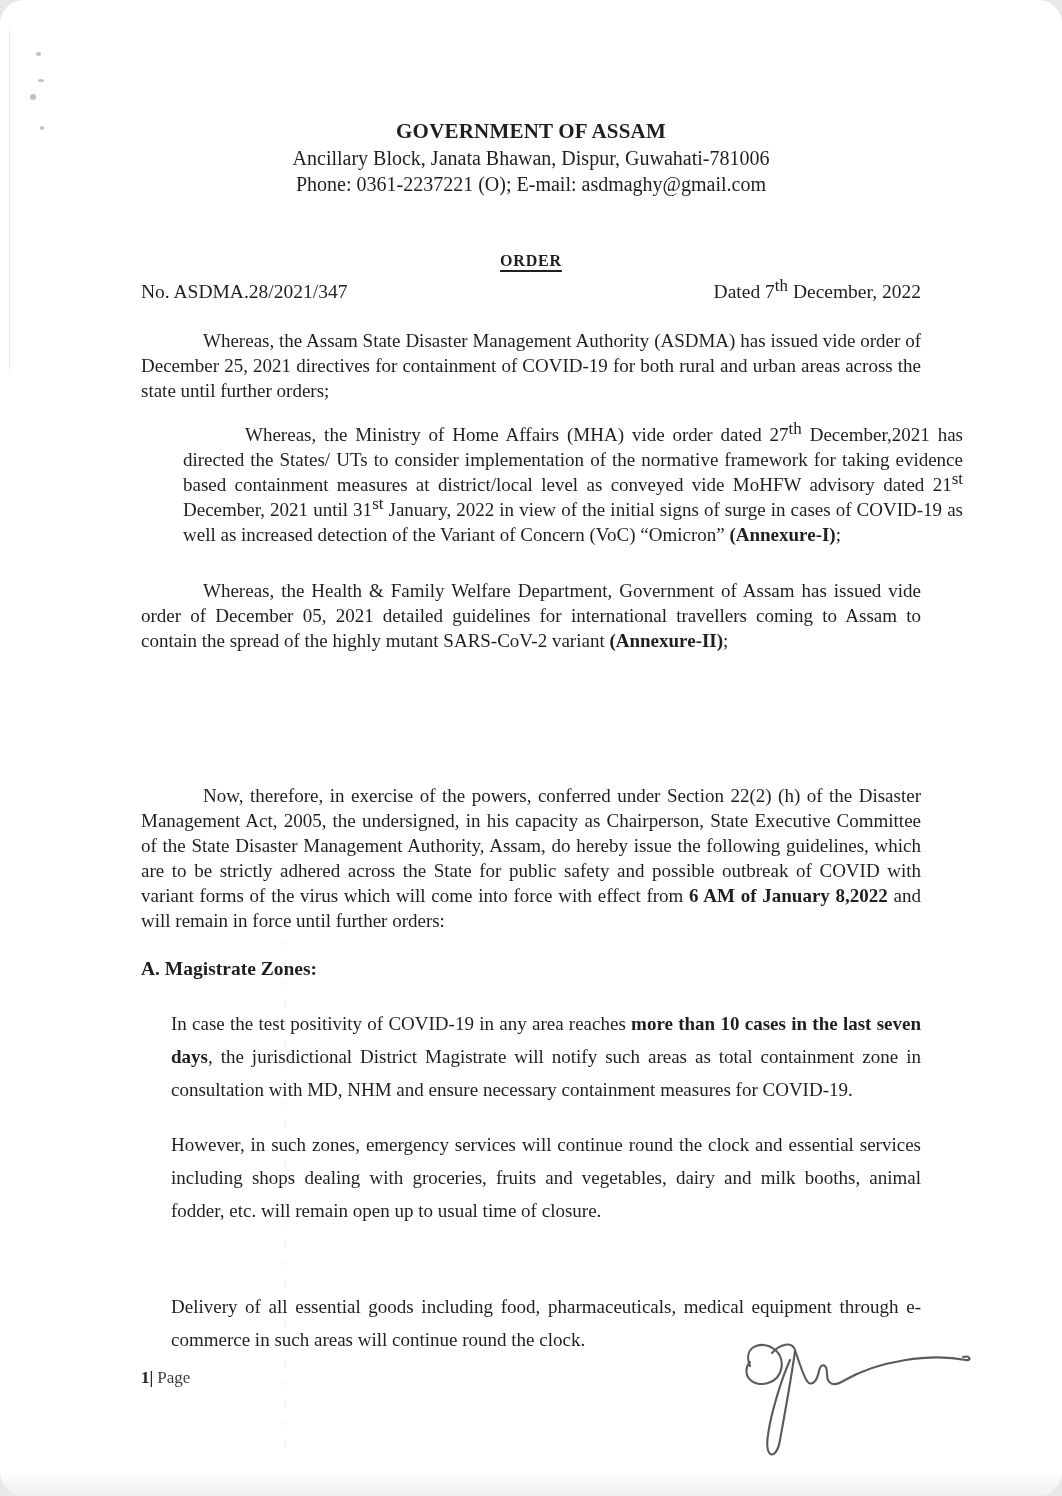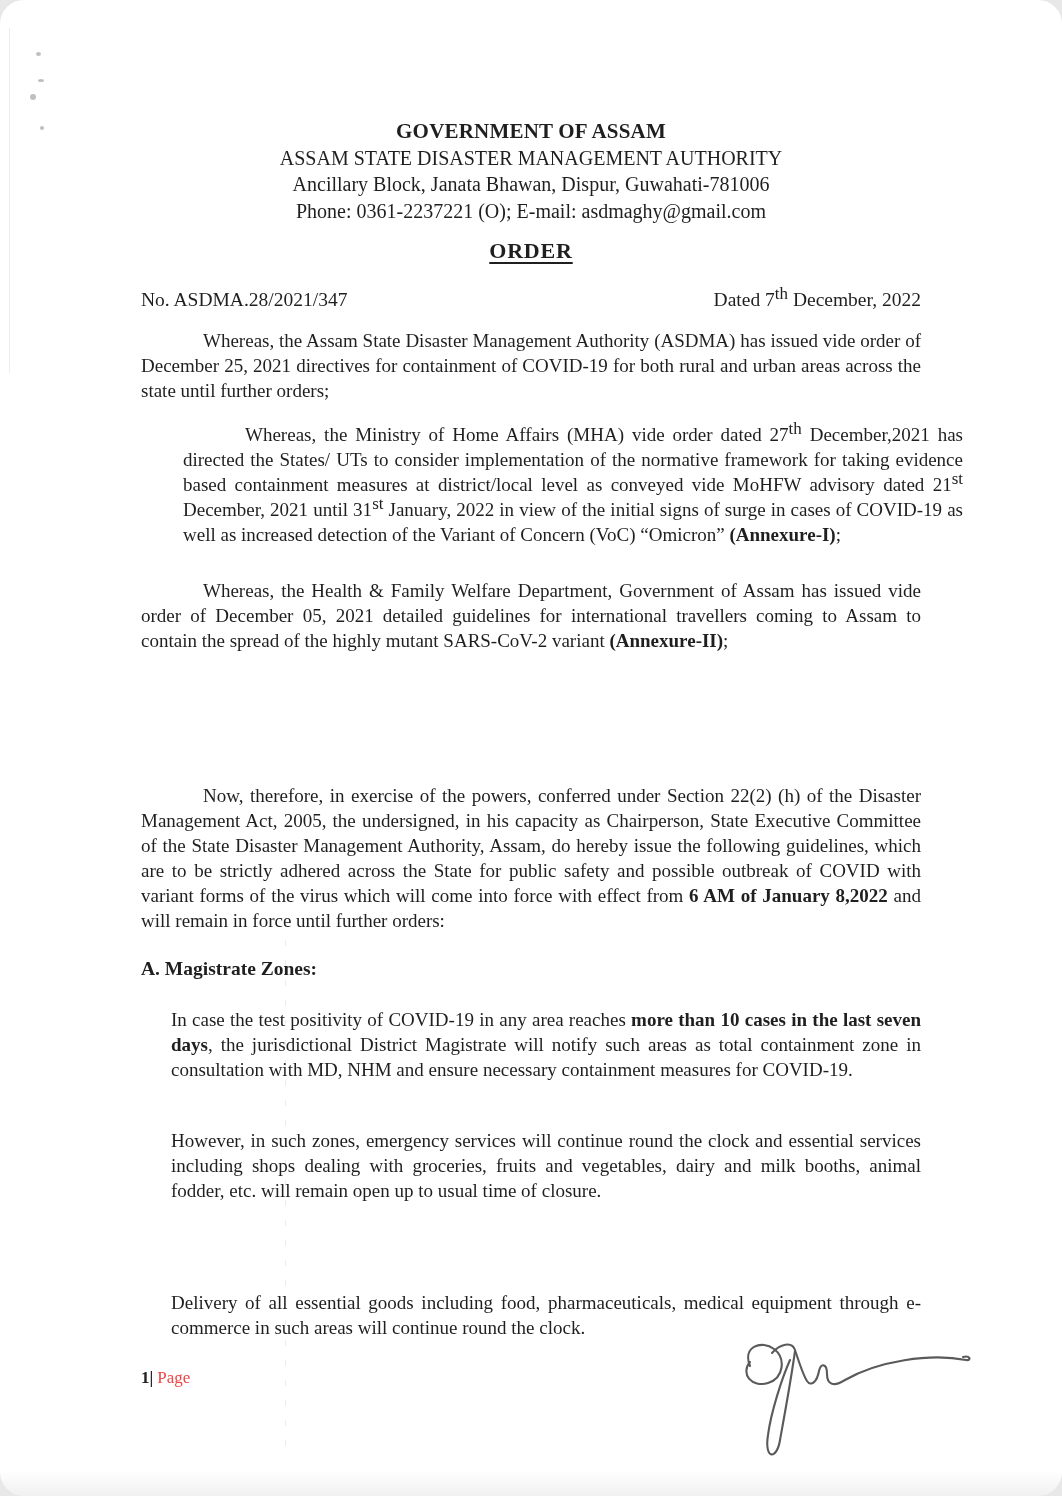--- a/index.html
+++ b/index.html
@@ -24,42 +24,42 @@
   .sp4{left:40px;top:126px;width:4px;height:4px;}
   .bottom-shade{position:absolute;left:0;right:0;bottom:0;height:26px;
     background:linear-gradient(0deg,rgba(0,0,0,0.06),transparent);}
 
   .block{position:absolute;left:141px;width:780px;}
   .centered{text-align:center;}
 
   .letterhead{top:118px;line-height:26.5px;font-size:20px;}
   .letterhead .org{font-weight:bold;font-size:21px;letter-spacing:.2px;}
 
-  .order-title{top:238px;font-weight:bold;font-size:22px;letter-spacing:.8px;}
+  .order-title{top:252px;font-weight:bold;font-size:16px;letter-spacing:.8px;}
   .order-title span{text-decoration:underline;text-underline-offset:4px;text-decoration-thickness:2px;}
 
-  .meta-row{top:281px;display:flex;justify-content:space-between;font-size:19.5px;margin-top:8px;}
+  .meta-row{top:281px;display:flex;justify-content:space-between;font-size:19.5px;}
 
   .para{font-size:19px;line-height:25px;text-align:justify;text-indent:62px;}
   .p1{top:328px;}
   .p2{top:422px;margin-left:42px;}
   .p3{top:578px;}
   .p4{top:690px;}
   .p5{top:783px;}
 
   .section-heading{top:958px;font-weight:bold;font-size:19.5px;}
 
-  .sub{left:171px;width:750px;font-size:19px;line-height:25px;text-align:justify;text-indent:0;}
+  .sub{left:171px;width:750px;font-size:19px;line-height:33px;text-align:justify;text-indent:0;}
   .s1{top:1007px;}
   .s2{top:1128px;}
   .s3{top:1250px;margin-top:40px;}
 
   .footer{top:1368px;font-size:17px;}
   .footer .num{font-weight:bold;color:#222;}
-  .footer .lbl{color:#ef4444;margin-left:4px;}
+  .footer .lbl{color:#404040;margin-left:4px;}
 
   .signature{position:absolute;left:698px;top:1318px;width:364px;height:178px;}
 
   .b{font-weight:bold;}
   .sup{vertical-align:super;font-size:17px;line-height:0;}
 </style>
 </head>
 <body>
 
 <div class="page">
@@ -67,21 +67,20 @@
   <div class="edge-line"></div>
   <div class="fold-line"></div>
   <div class="speck sp1"></div>
   <div class="speck sp2"></div>
   <div class="speck sp3"></div>
   <div class="speck sp4"></div>
   <div class="bottom-shade"></div>
 
   <div class="block letterhead centered">
     <div class="org">GOVERNMENT OF ASSAM</div>
-    <div>ASSAM STATE DISASTER MANAGEMENT AUTHORITY</div>
     <div>Ancillary Block, Janata Bhawan, Dispur, Guwahati-781006</div>
     <div>Phone: 0361-2237221 (O); E-mail: asdmaghy@gmail.com</div>
   </div>
 
   <div class="block order-title centered">
     <span>ORDER</span>
   </div>
 
   <div class="block meta-row">
     <span>No. ASDMA.28/2021/347</span>

